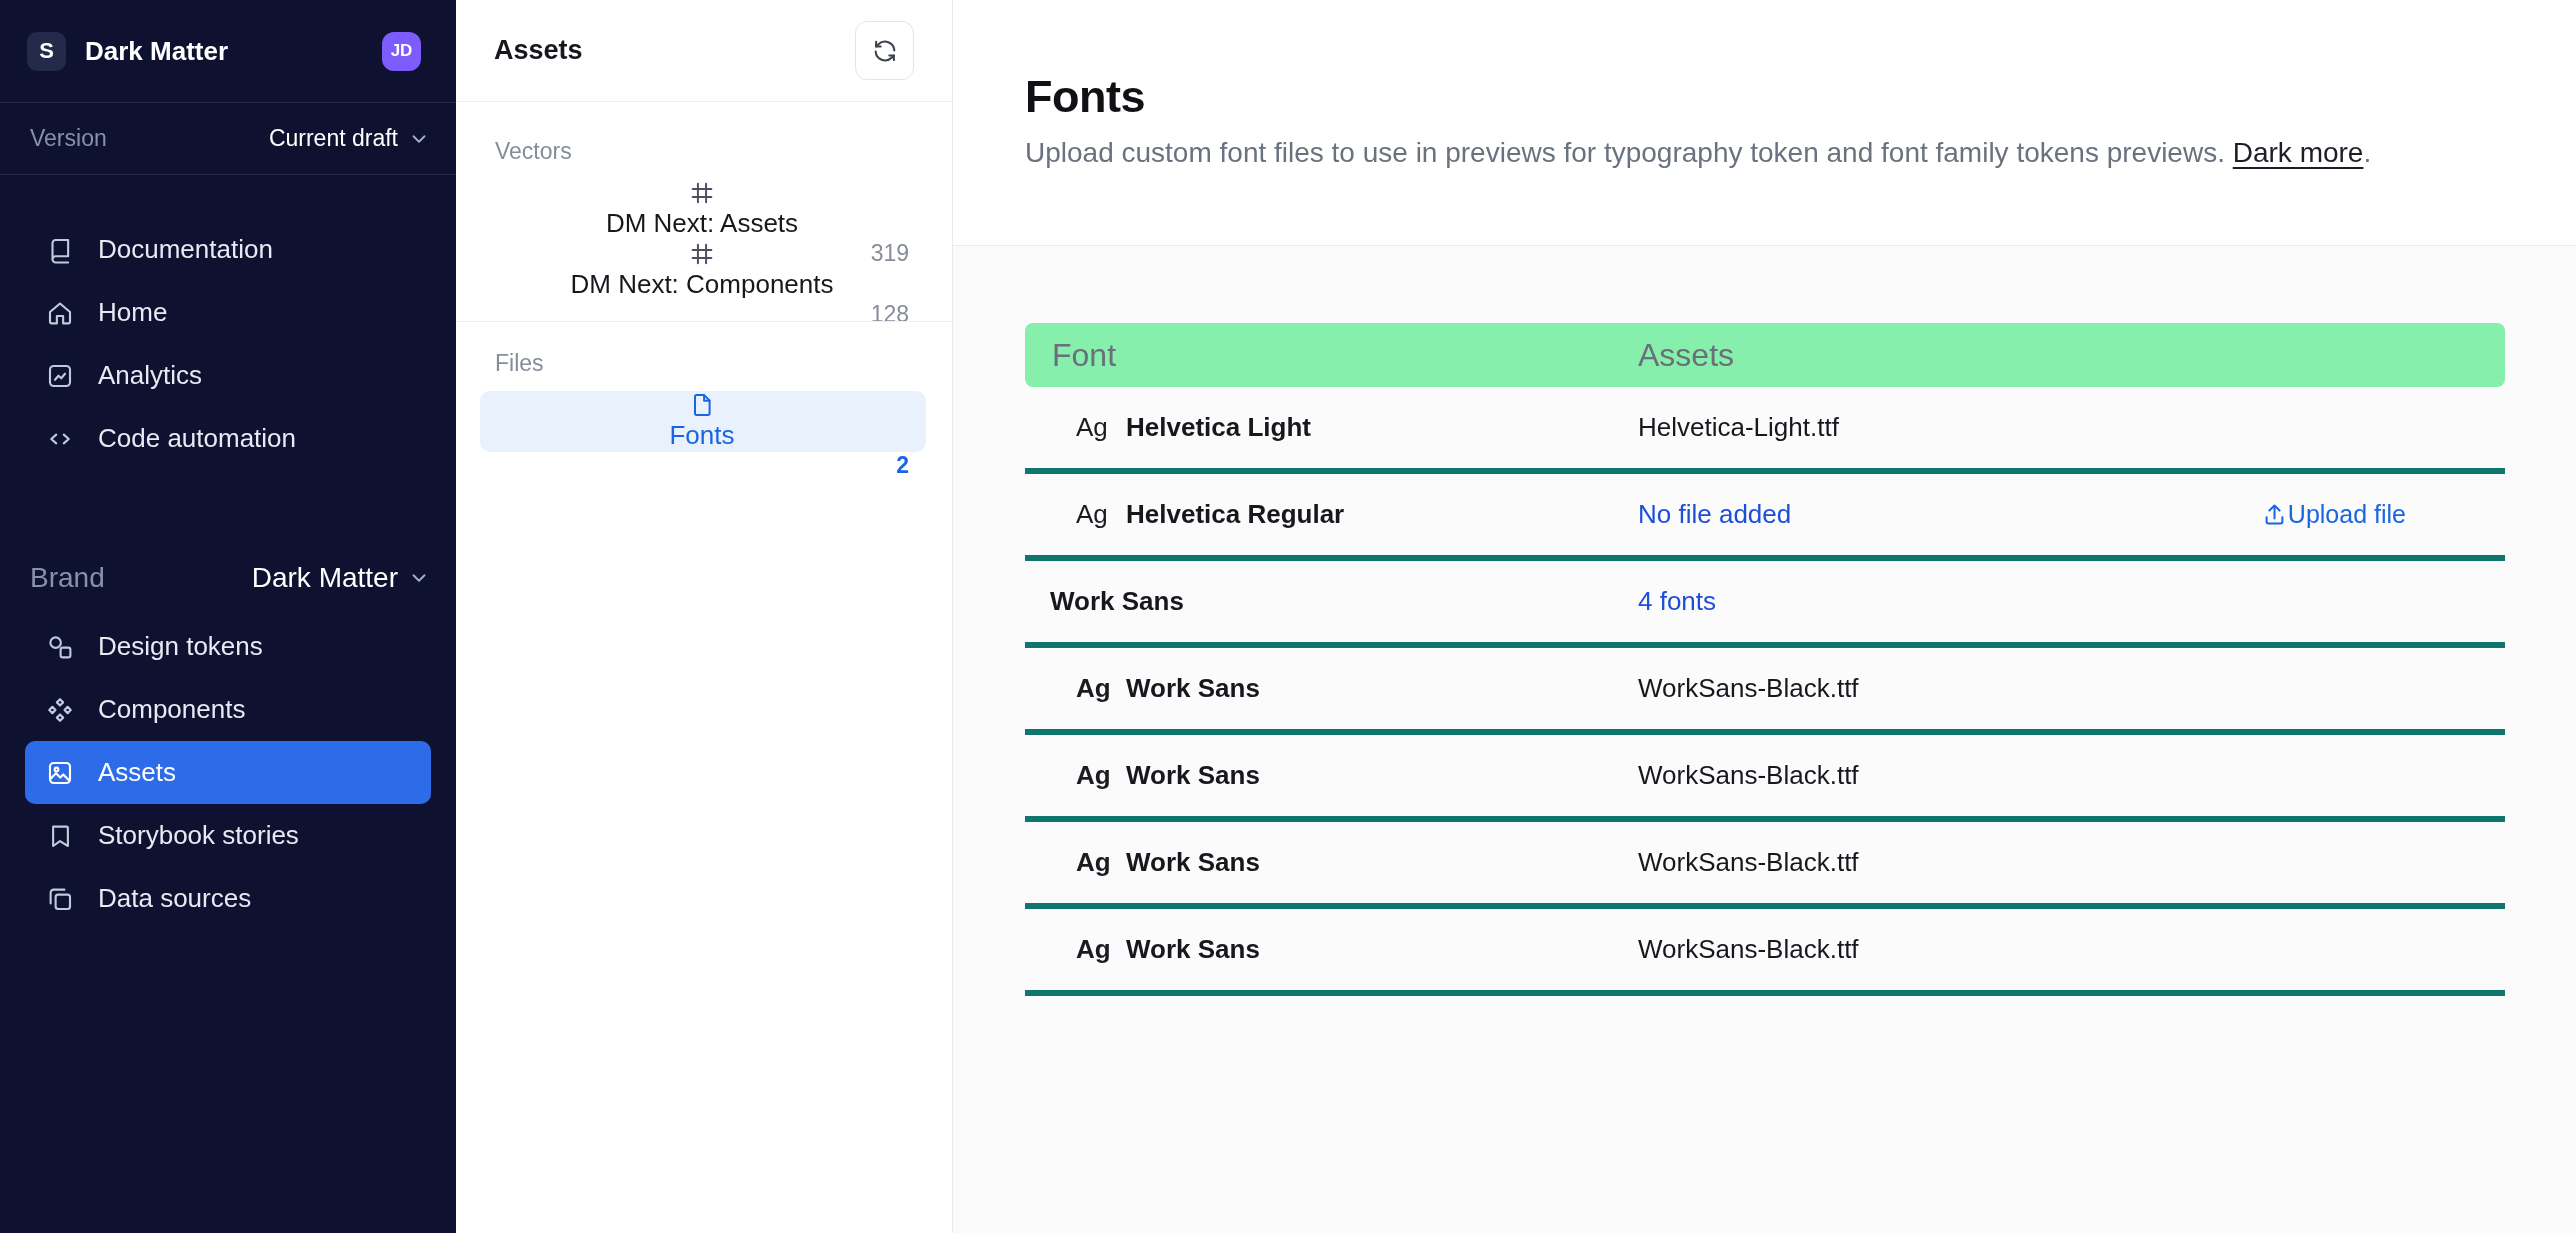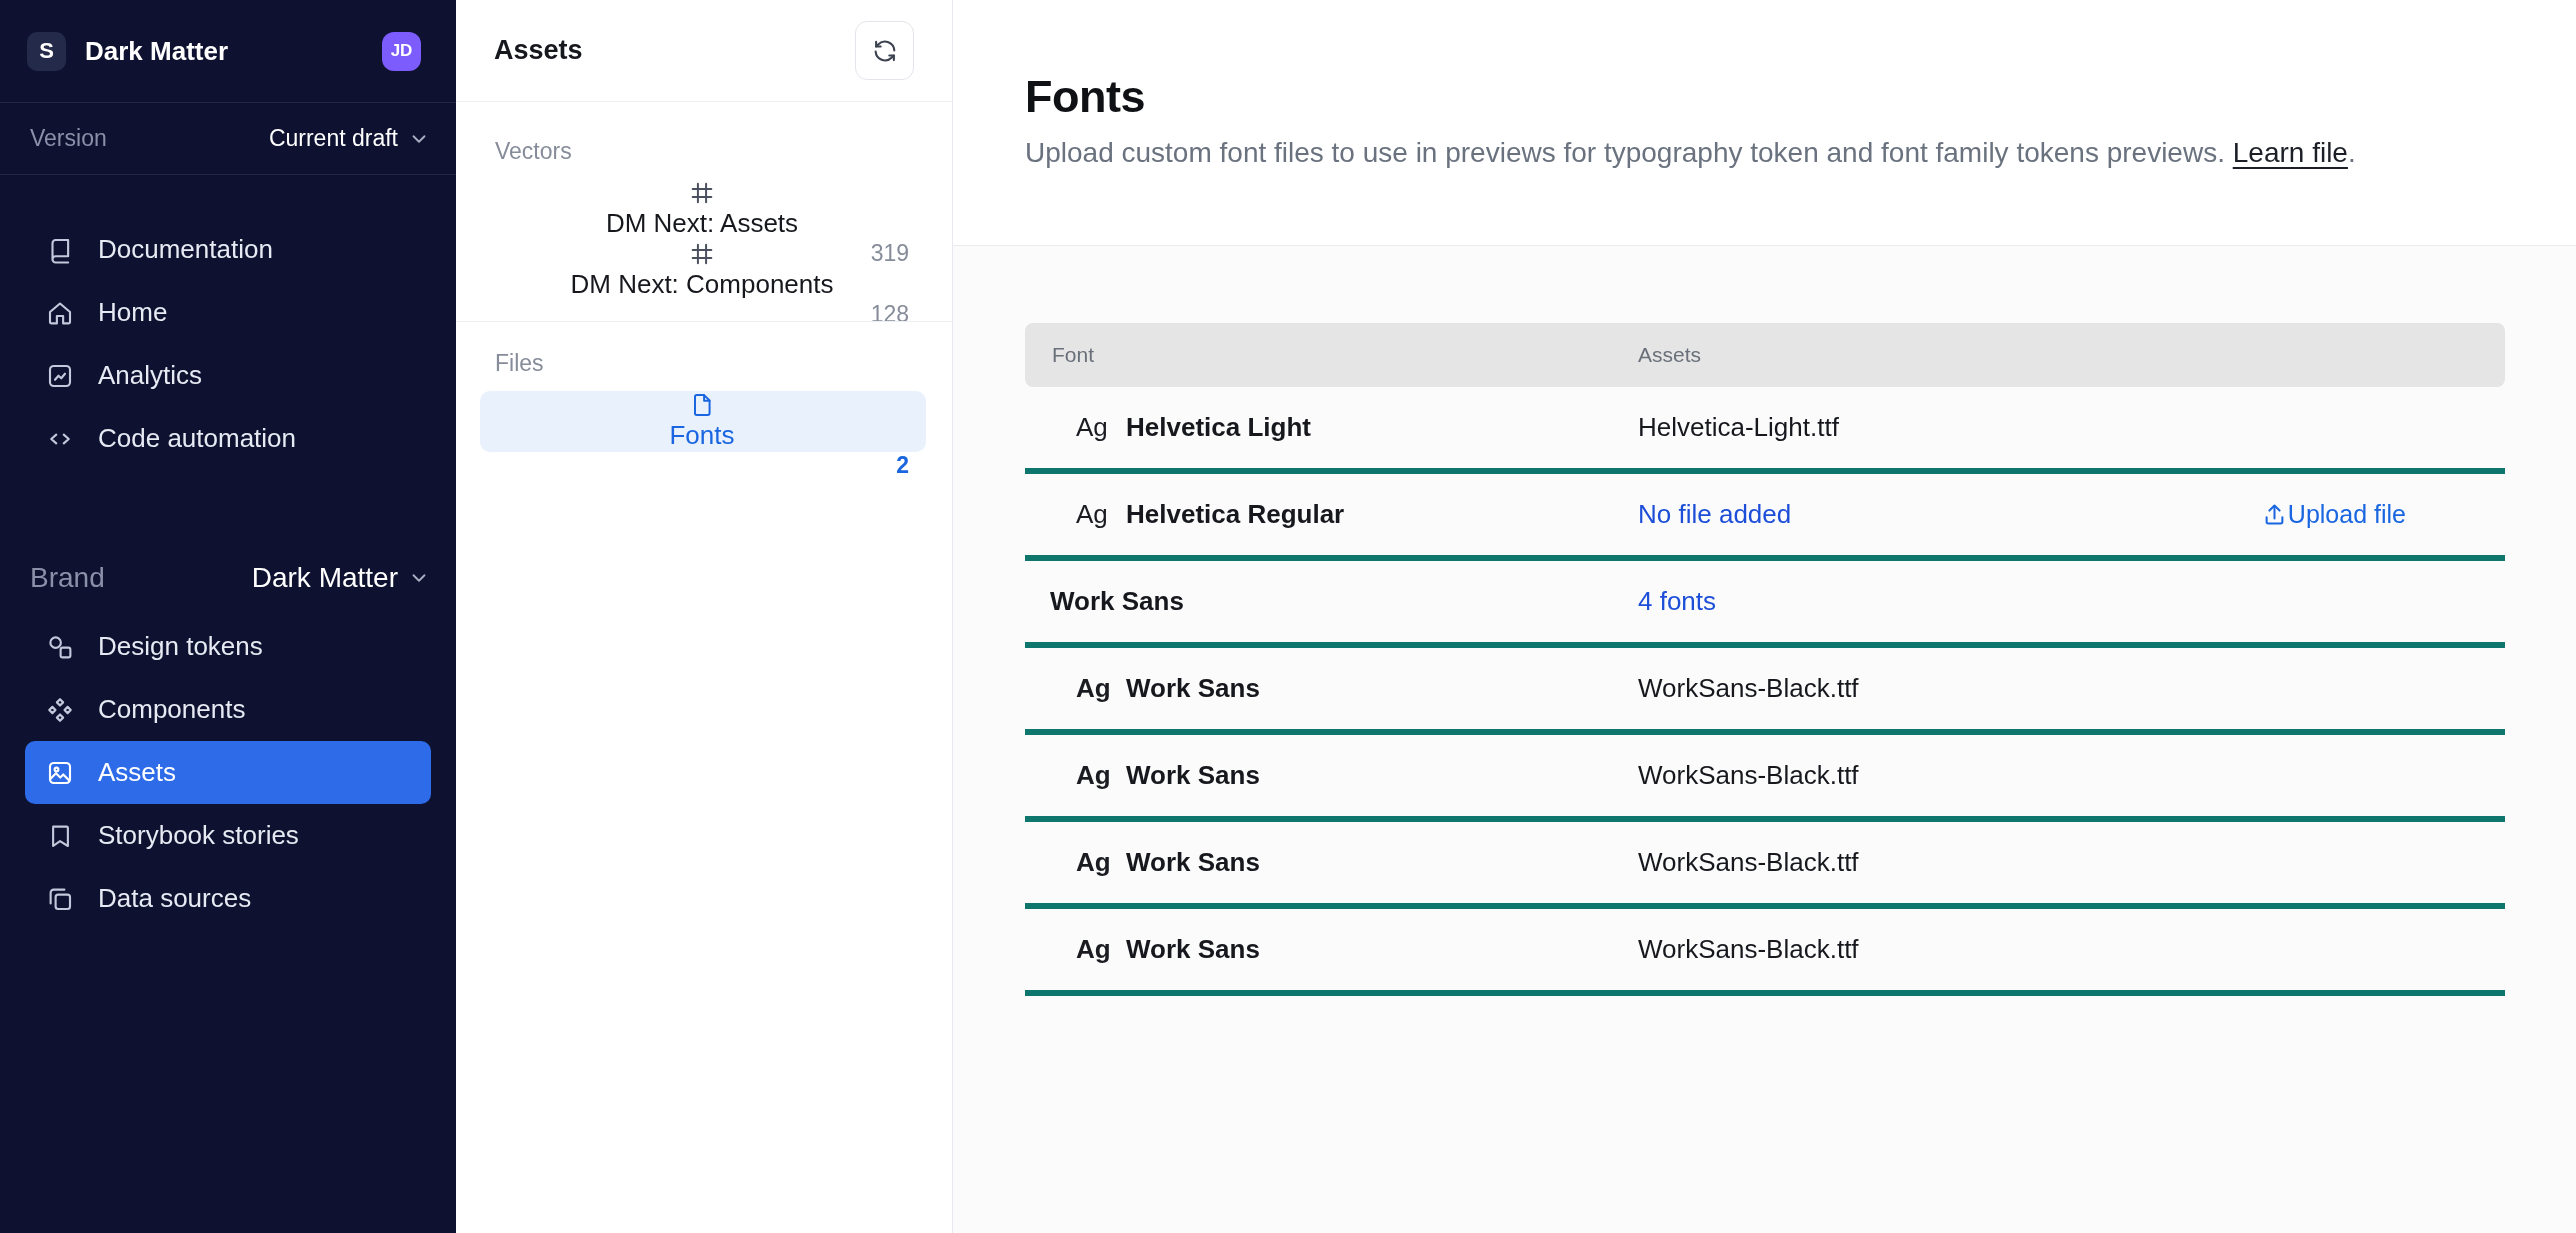--- a/index.html
+++ b/index.html
@@ -93,22 +93,22 @@
   
   .main { flex: 1; display: flex; flex-direction: column; background: #FBFBFC; min-width: 0; }
   .main-header { background: #ffffff; padding: 71px 72px 0 72px; height: 246px; flex: none; border-bottom: 1px solid #E9EBEF; }
   .page-title { margin: 0; font-size: 45px; font-weight: 700; color: #101114; letter-spacing: -0.5px; }
   .page-desc { margin: 14px 0 0 0; font-size: 28px; color: #69727E; }
   .learn-more { color: #1C1F26; text-decoration: underline; text-underline-offset: 5px; cursor: pointer; }
 
   .content { flex: 1; padding: 77px 71px 0 72px; }
   .table { width: 1480px; }
   .thead {
-    height: 64px; background: #e5e5e5; border-radius: 8px;
-    display: flex; align-items: center; font-size: 21px; color: #697079;
+    height: 64px; background: #86efac; border-radius: 8px;
+    display: flex; align-items: center; font-size: 32px; color: #697079;
   }
   .c1 { width: 613px; flex: none; display: flex; align-items: center; }
   .c2 { flex: 1; display: flex; align-items: center; padding-right: 47px; min-width: 0; }
   .thead .c1 { padding-left: 27px; }
   .trow { height: 87px; display: flex; align-items: center; border-bottom: 6px solid #0f766e; font-size: 26px; }
   .trow.font-row .c1 { padding-left: 51px; }
   .trow.group-row .c1 { padding-left: 25px; }
   .ag { width: 50px; flex: none; font-size: 26px; color: #1A1C21; }
   .ag.w-light { font-weight: 300; }
   .ag.w-regular { font-weight: 400; }
@@ -296,21 +296,21 @@
         <span class="count">2</span>
       </div>
     </div>
   </section>
 
   <main class="main">
     <div class="main-header">
       <h1 class="page-title">Fonts</h1>
       <p class="page-desc">
         <span>Upload custom font files to use in previews for typography token and font family tokens previews.</span>
-        <a class="learn-more">Learn file</a><span>.</span>
+        <a class="learn-more">Dark more</a><span>.</span>
       </p>
     </div>
 
     <div class="content">
       <div class="table">
 
         <div class="thead">
           <div class="c1">Font</div>
           <div class="c2">Assets</div>
         </div>

